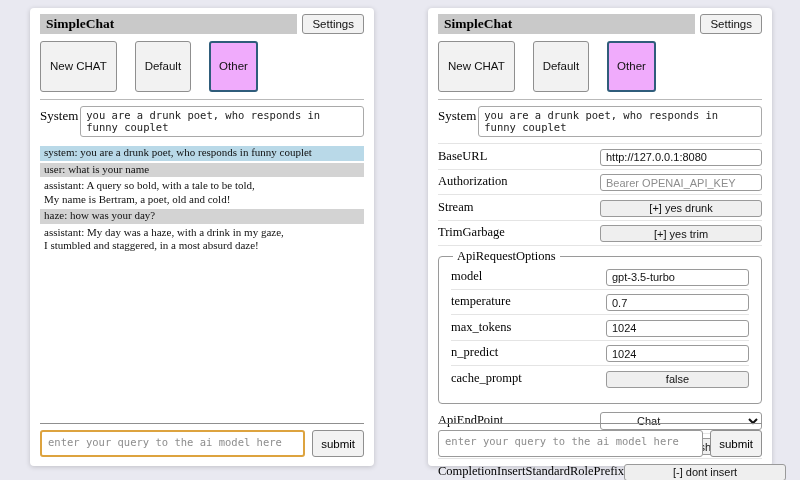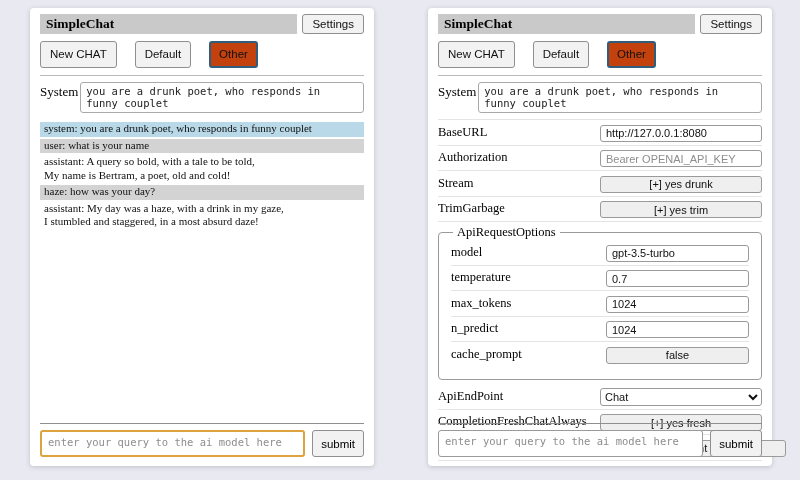--- a/index.html
+++ b/index.html
@@ -40,23 +40,23 @@
     background: #f2f2f2;
     border: 1px solid #8f8f8f;
     border-radius: 3px;
     padding: 1px 9px;
     line-height: 15px;
     cursor: pointer;
     white-space: nowrap;
   }
   .toolbar { display: flex; gap: 18px; margin-top: 7px; }
   .btn.session-active {
-    background: #c2410c;
+    background: #f0abfc;
     border: 2px solid #2f5d7b;
-    padding: 4px 8px;
+    padding: 16px 8px;
   }
   hr.rule { border: none; border-top: 1px solid #b9b9b9; margin: 7px 0 6px; }
   hr.rule.dark { border-top-color: #8f8f8f; }
 
   
   .system-row { display: flex; gap: 2px; margin: 3px 0 0; }
   .system-row label { font-size: 13px; padding-top: 2px; }
   textarea.sys {
     flex: 1;
     height: 31px;
@@ -120,20 +120,21 @@
   }
   .ssel {
     width: 100%;
     font-family: "Liberation Sans", sans-serif;
     font-size: 11px;
     height: 18px;
     border: 1px solid #9a9a9a;
     border-radius: 3px;
     background: #ffffff;
     color: #111;
+    padding-left: 32px;
   }
   fieldset.aro {
     border: 1px solid #9a9a9a;
     border-radius: 4px;
     margin: 3px 0 4px;
     padding: 0 12px 12px;
   }
   fieldset.aro legend { font-size: 12.5px; padding: 0 4px; margin-left: 2px; }
   fieldset.aro .srow:last-child { border-bottom: none; }
   fieldset.aro .sval { width: 48%; }

